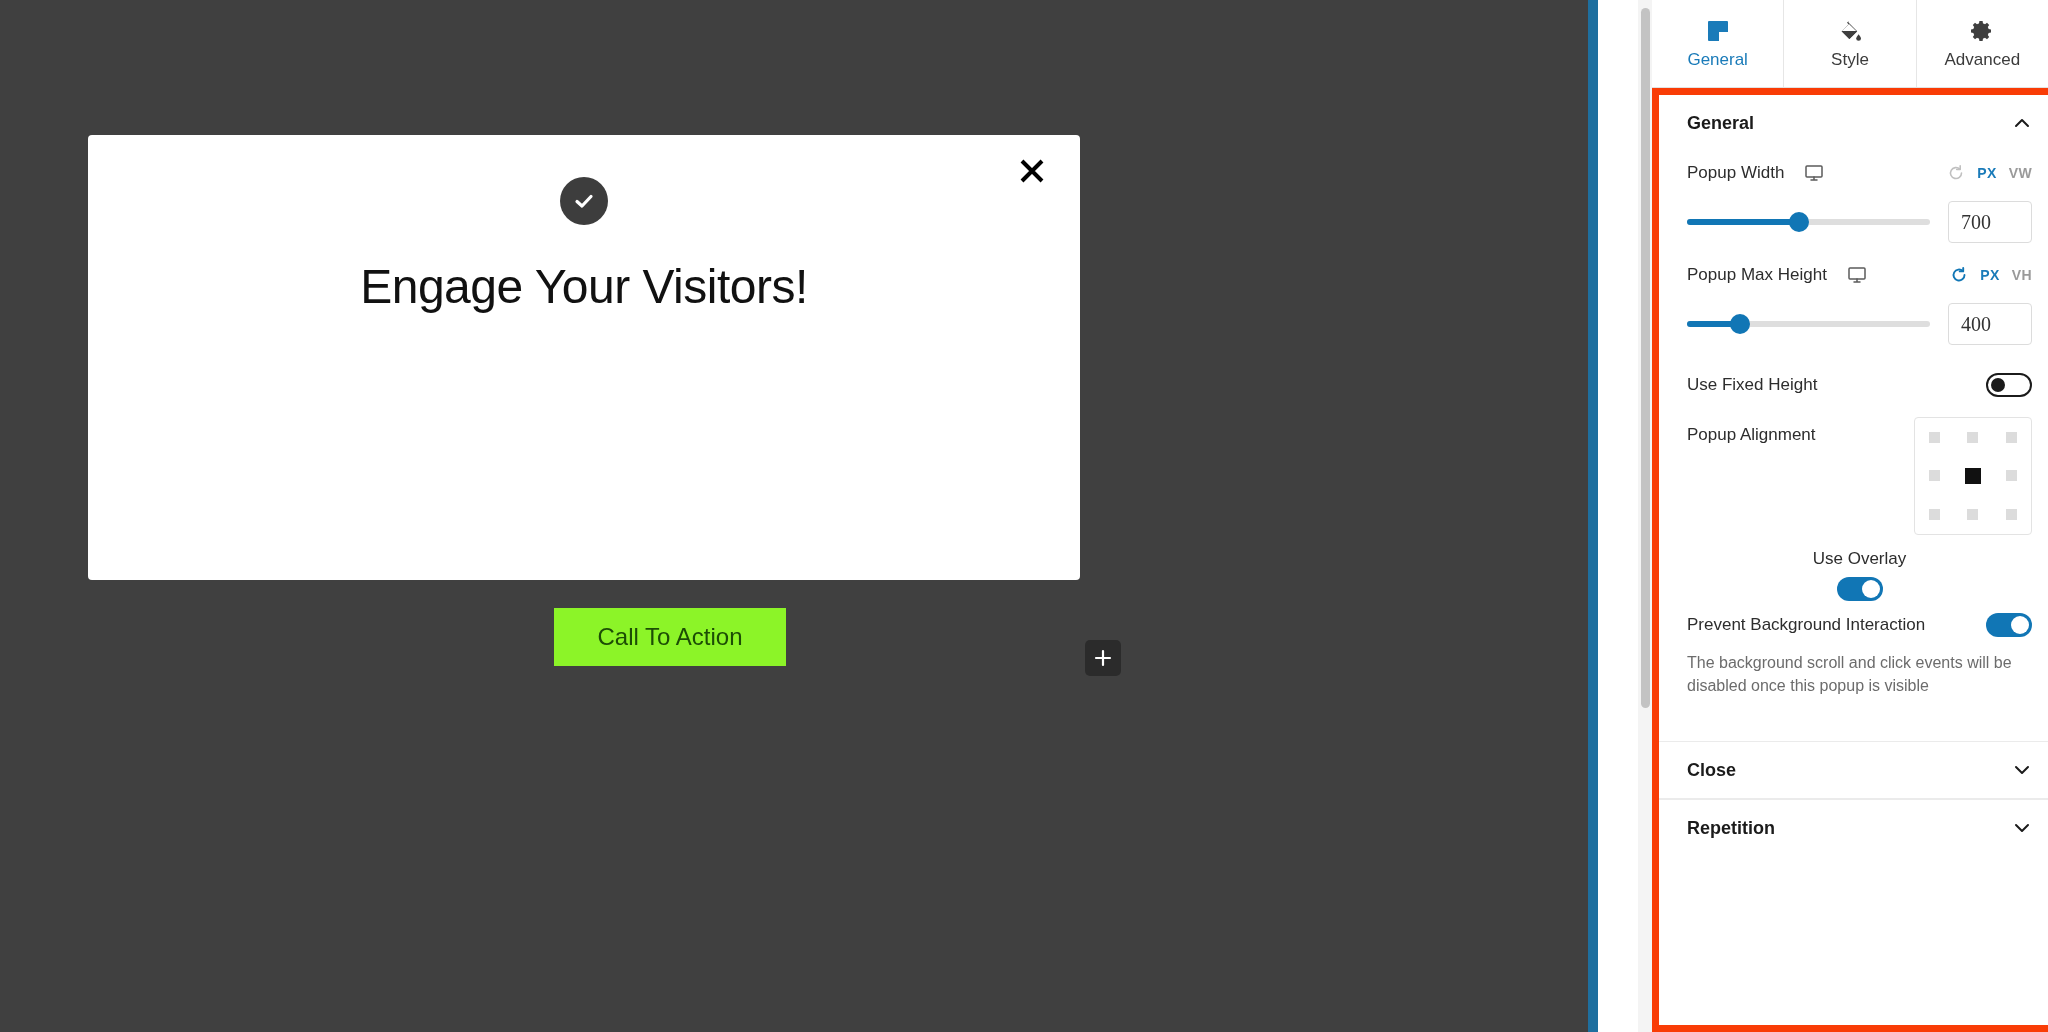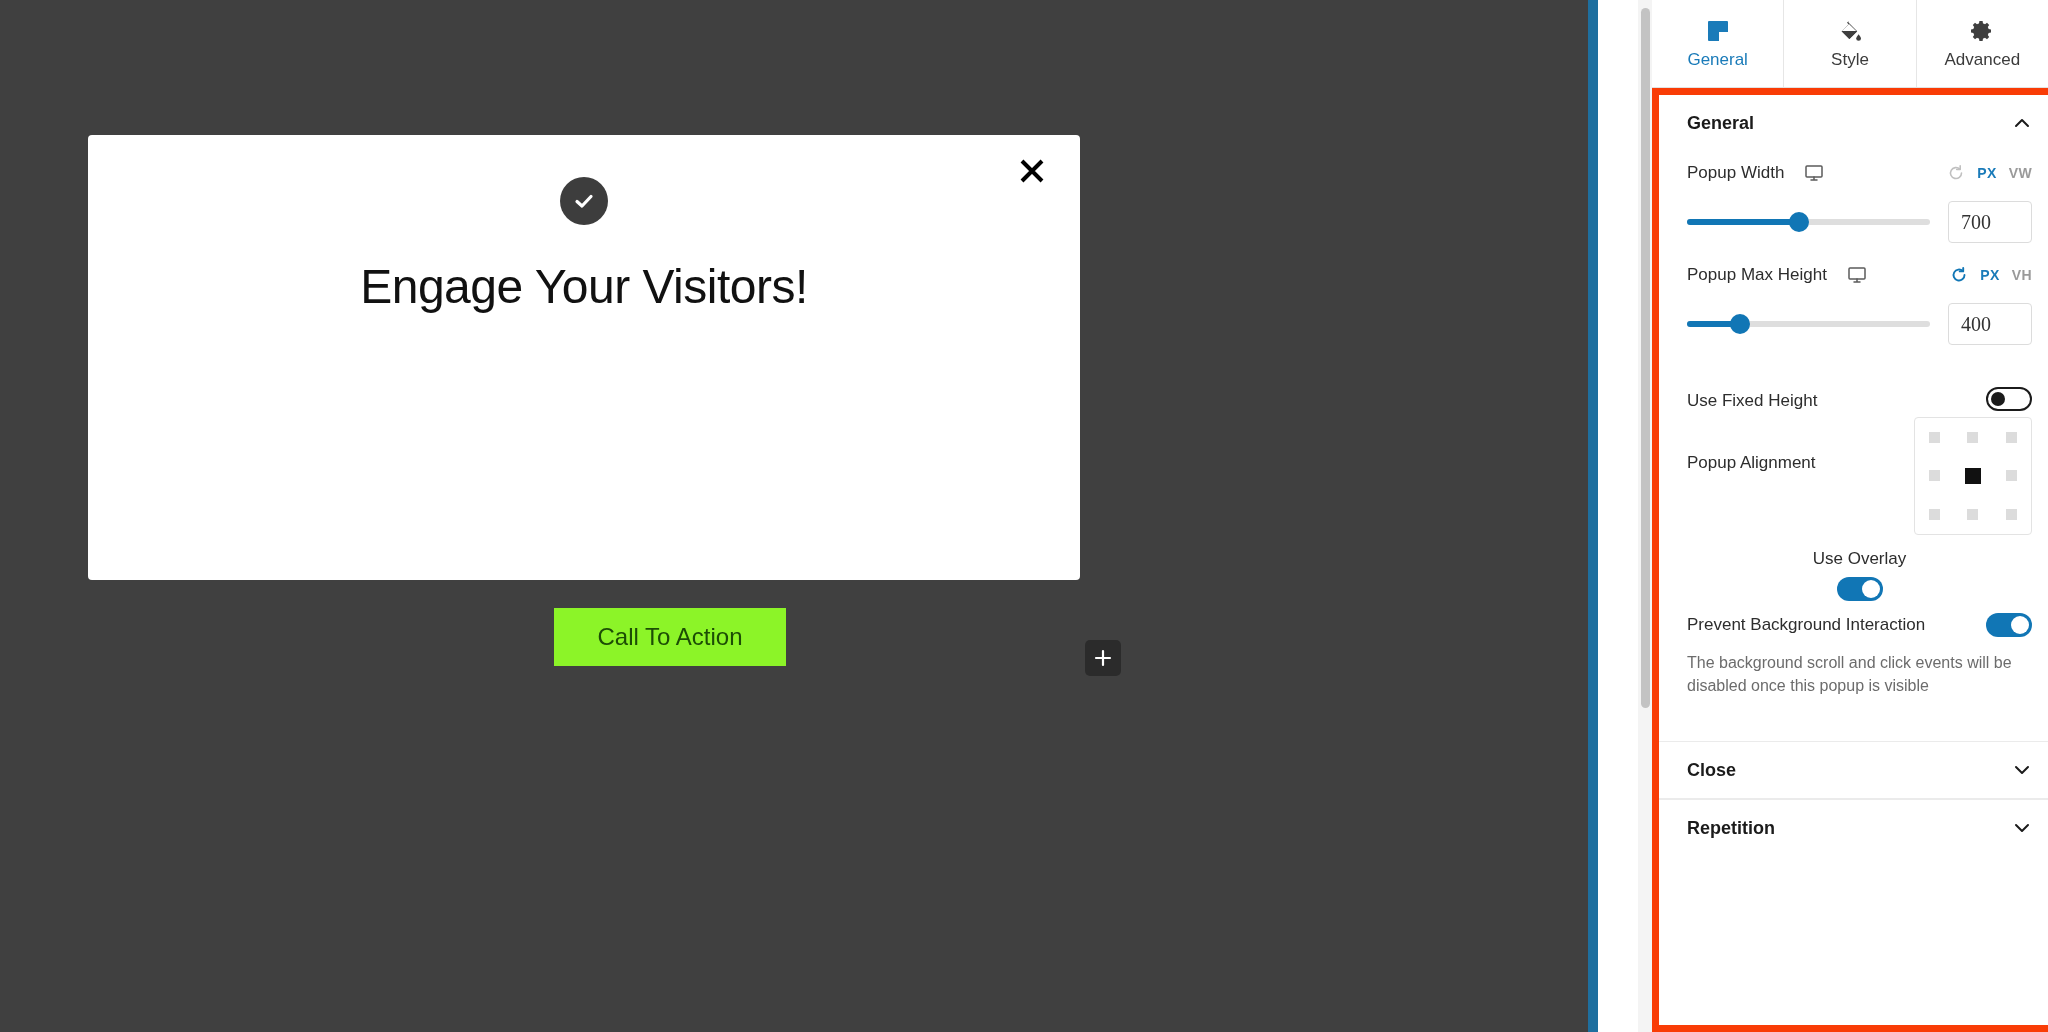--- a/index.html
+++ b/index.html
@@ -444,29 +444,29 @@
 
     <div class="slider-row">
       <div class="slider">
         <div class="slider-track"></div>
         <div class="slider-fill" style="width:22%"></div>
         <div class="slider-thumb" style="left:22%"></div>
       </div>
       <input class="num-input" type="text" value="400" style="">
     </div>
 
-    <div class="toggle-row" style="margin-top:14px;align-items:flex-end;">
+    <div class="toggle-row" style="margin-top:14px;">
       <span class="field-label">Use Fixed Height</span>
       <div class="toggle off">
         <span class="knob"></span>
       </div>
     </div>
 
     <div class="align-row">
-      <span class="field-label" style="padding-top:8px;margin-top:28px;">Popup Alignment</span>
+      <span class="field-label" style="padding-top:8px;">Popup Alignment</span>
       <div class="align-grid">
         <div class="align-cell">
             <span class="align-dot"></span>
           </div>
         <div class="align-cell">
             <span class="align-dot"></span>
           </div>
         <div class="align-cell">
             <span class="align-dot"></span>
           </div>

